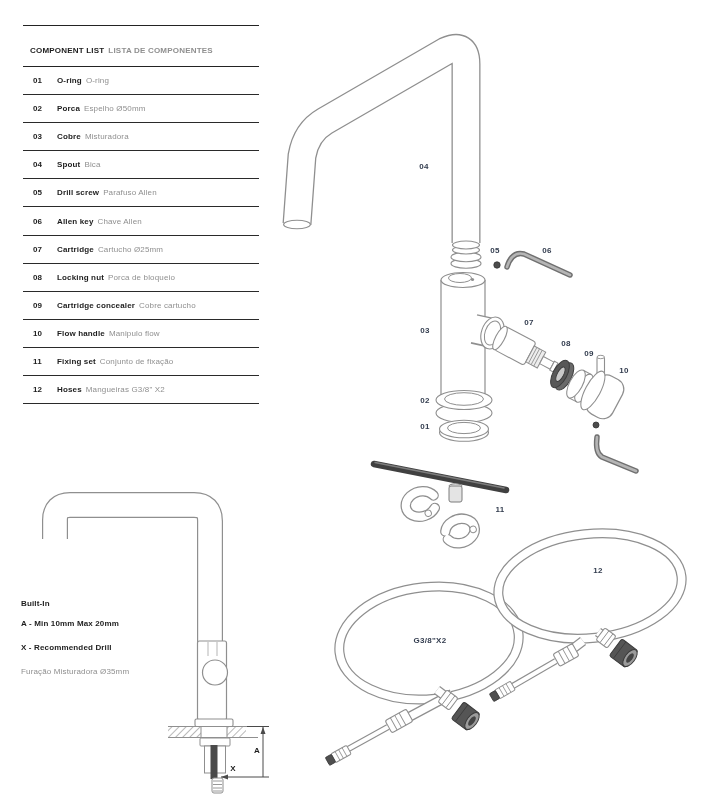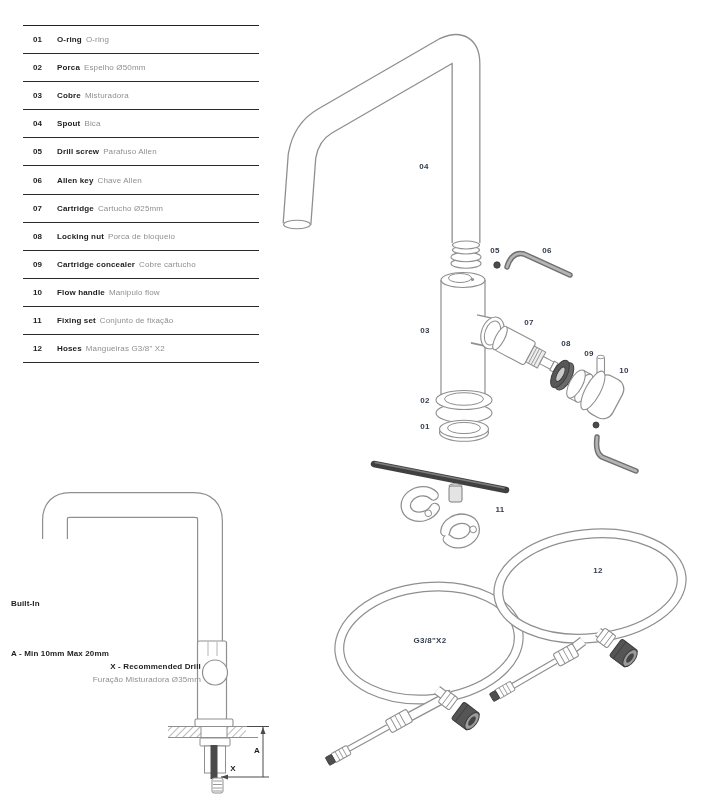--- a/index.html
+++ b/index.html
@@ -24,26 +24,26 @@
   
   .dlabel{position:absolute;transform:translate(-50%,-50%);
           font-size:8px;font-weight:700;color:#333d4f;letter-spacing:.3px;white-space:nowrap;}
   .p04{left:424px;top:166px;} .p05{left:495px;top:250px;} .p06{left:547px;top:250px;}
   .p03{left:425px;top:330px;} .p07{left:529px;top:322px;} .p08{left:566px;top:343px;}
   .p09{left:589px;top:353px;} .p10{left:624px;top:370px;} .p02{left:425px;top:400px;}
   .p01{left:425px;top:426px;} .p11{left:500px;top:509px;} .p12{left:598px;top:570px;}
   .pspec{left:430px;top:640px;}
 
   
-  .builtin{position:absolute;left:11px;top:597px;width:190px;font-size:8px;
+  .builtin{position:absolute;left:21px;top:597px;width:190px;font-size:8px;
            letter-spacing:.15px;line-height:13px;white-space:nowrap;}
   .bi-b{font-weight:700;color:#1d1d1d;}
   .bi-g{color:#8f8f8f;}
-  .bi-gap{margin-top:37px;}
-  .bi-gap2{margin-top:1px;line-height:11.5px;text-align:right;}
+  .bi-gap{margin-top:7px;}
+  .bi-gap2{margin-top:12px;line-height:11.5px;}
 
   .dim-label{position:absolute;transform:translate(-50%,-50%);font-size:8px;font-weight:700;
              color:#1d1d1d;background:#fff;padding:0 1px;}
   .dimA{left:257px;top:750px;} .dimX{left:233px;top:768px;}
 </style>
 </head>
 <body>
 
 <div class="page">
 
@@ -244,20 +244,24 @@
 
       <line x1="247" y1="726.5" x2="269" y2="726.5" stroke="#4a4a4a" stroke-width="1"></line>
       <line x1="263" y1="726.5" x2="263" y2="777" stroke="#4a4a4a" stroke-width="1"></line>
       <polygon points="263,727 260.5,734 265.5,734" fill="#4a4a4a"></polygon>
       <line x1="221" y1="777" x2="269" y2="777" stroke="#4a4a4a" stroke-width="1"></line>
       <polygon points="221,777 228,774.5 228,779.5" fill="#4a4a4a"></polygon>
     </g>
   </svg>
 
   <div class="clist">
+    <div class="cl-header">
+      <span class="en">COMPONENT LIST</span>
+      <span class="pt">LISTA DE COMPONENTES</span>
+    </div>
     <div class="cl-row">
       <span class="num">01</span>
       <span class="en">O-ring</span>
       <span class="pt">O-ring</span>
     </div>
     <div class="cl-row">
       <span class="num">02</span>
       <span class="en">Porca</span>
       <span class="pt">Espelho Ø50mm</span>
     </div>

